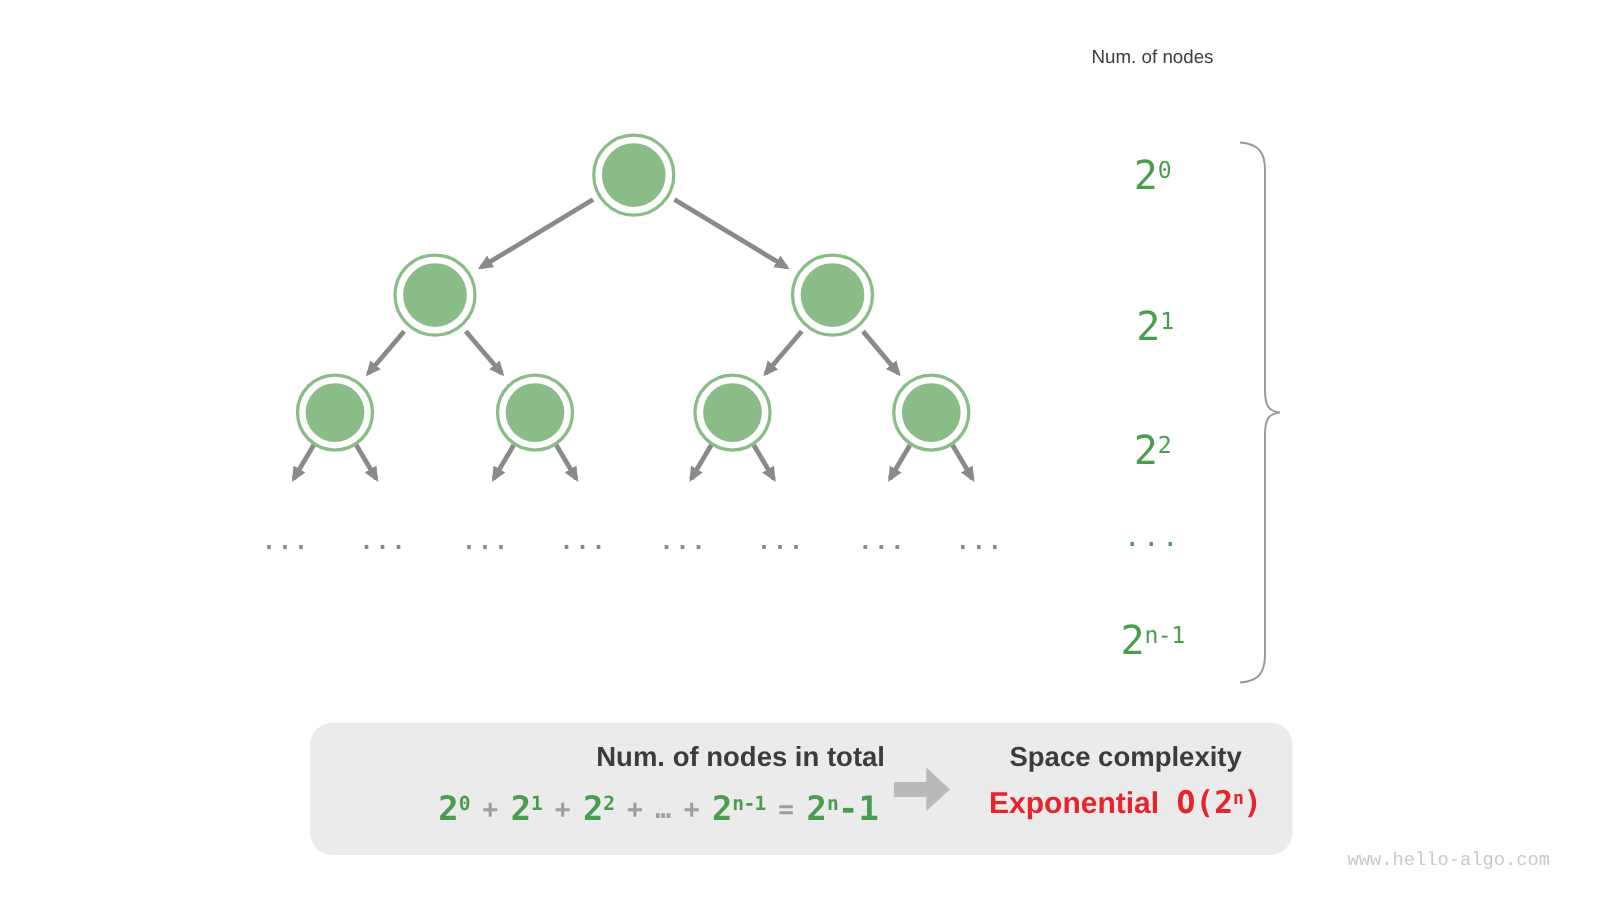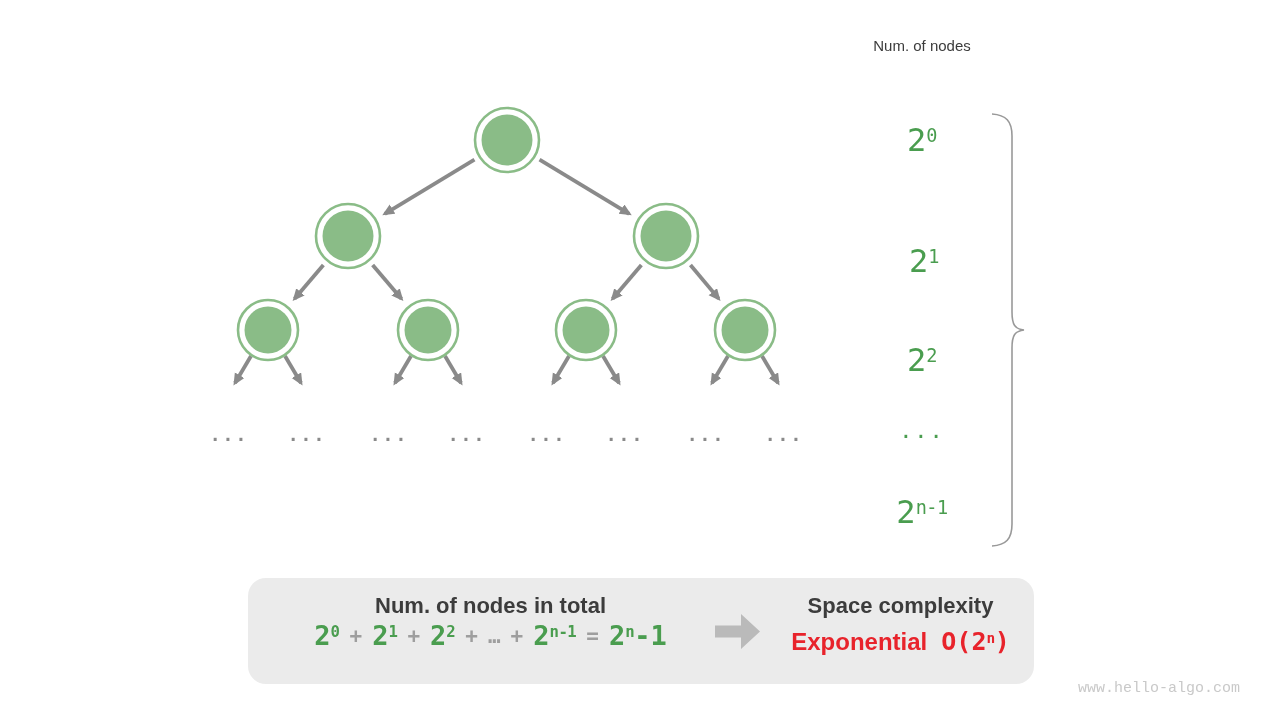--- a/index.html
+++ b/index.html
@@ -31,24 +31,24 @@
     white-space:nowrap;font-size:22px;color:#3c3c3c;
   }
   .brace-label .nvar{
     font-family:"DejaVu Sans Mono",monospace;font-weight:bold;
     color:#4a9d4f;font-size:23px;margin-right:13px;
   }
   .summary-box{
     position:absolute;left:248px;top:578px;width:786px;height:106px;
     background:#ebebeb;border-radius:18px;
   }
-  .col-left{position:absolute;left:25px;top:15px;width:435px;text-align:center;}
+  .col-left{position:absolute;left:25px;top:15px;width:435px;text-align:right;}
   .col-right{position:absolute;left:525px;top:15px;width:255px;text-align:center;}
   .box-title{font-size:22px;font-weight:bold;color:#3c3c3c;white-space:nowrap;}
-  .formula{margin-top:1px;white-space:nowrap;line-height:32px;}
+  .formula{margin-top:19px;white-space:nowrap;line-height:20px;}
   .formula .term{
     font-family:"DejaVu Sans Mono",monospace;font-weight:bold;
     font-size:27px;color:#4a9d4f;margin:0 5px;
   }
   .formula .op{
     font-family:"DejaVu Sans Mono",monospace;font-weight:bold;
     font-size:21px;color:#9e9e9e;margin:0 5px;position:relative;top:-2px;
   }
   .complexity{margin-top:8px;white-space:nowrap;color:#e8232b;text-align:center;}
   .cx-word{font-size:24px;font-weight:bold;margin-right:14px;}

